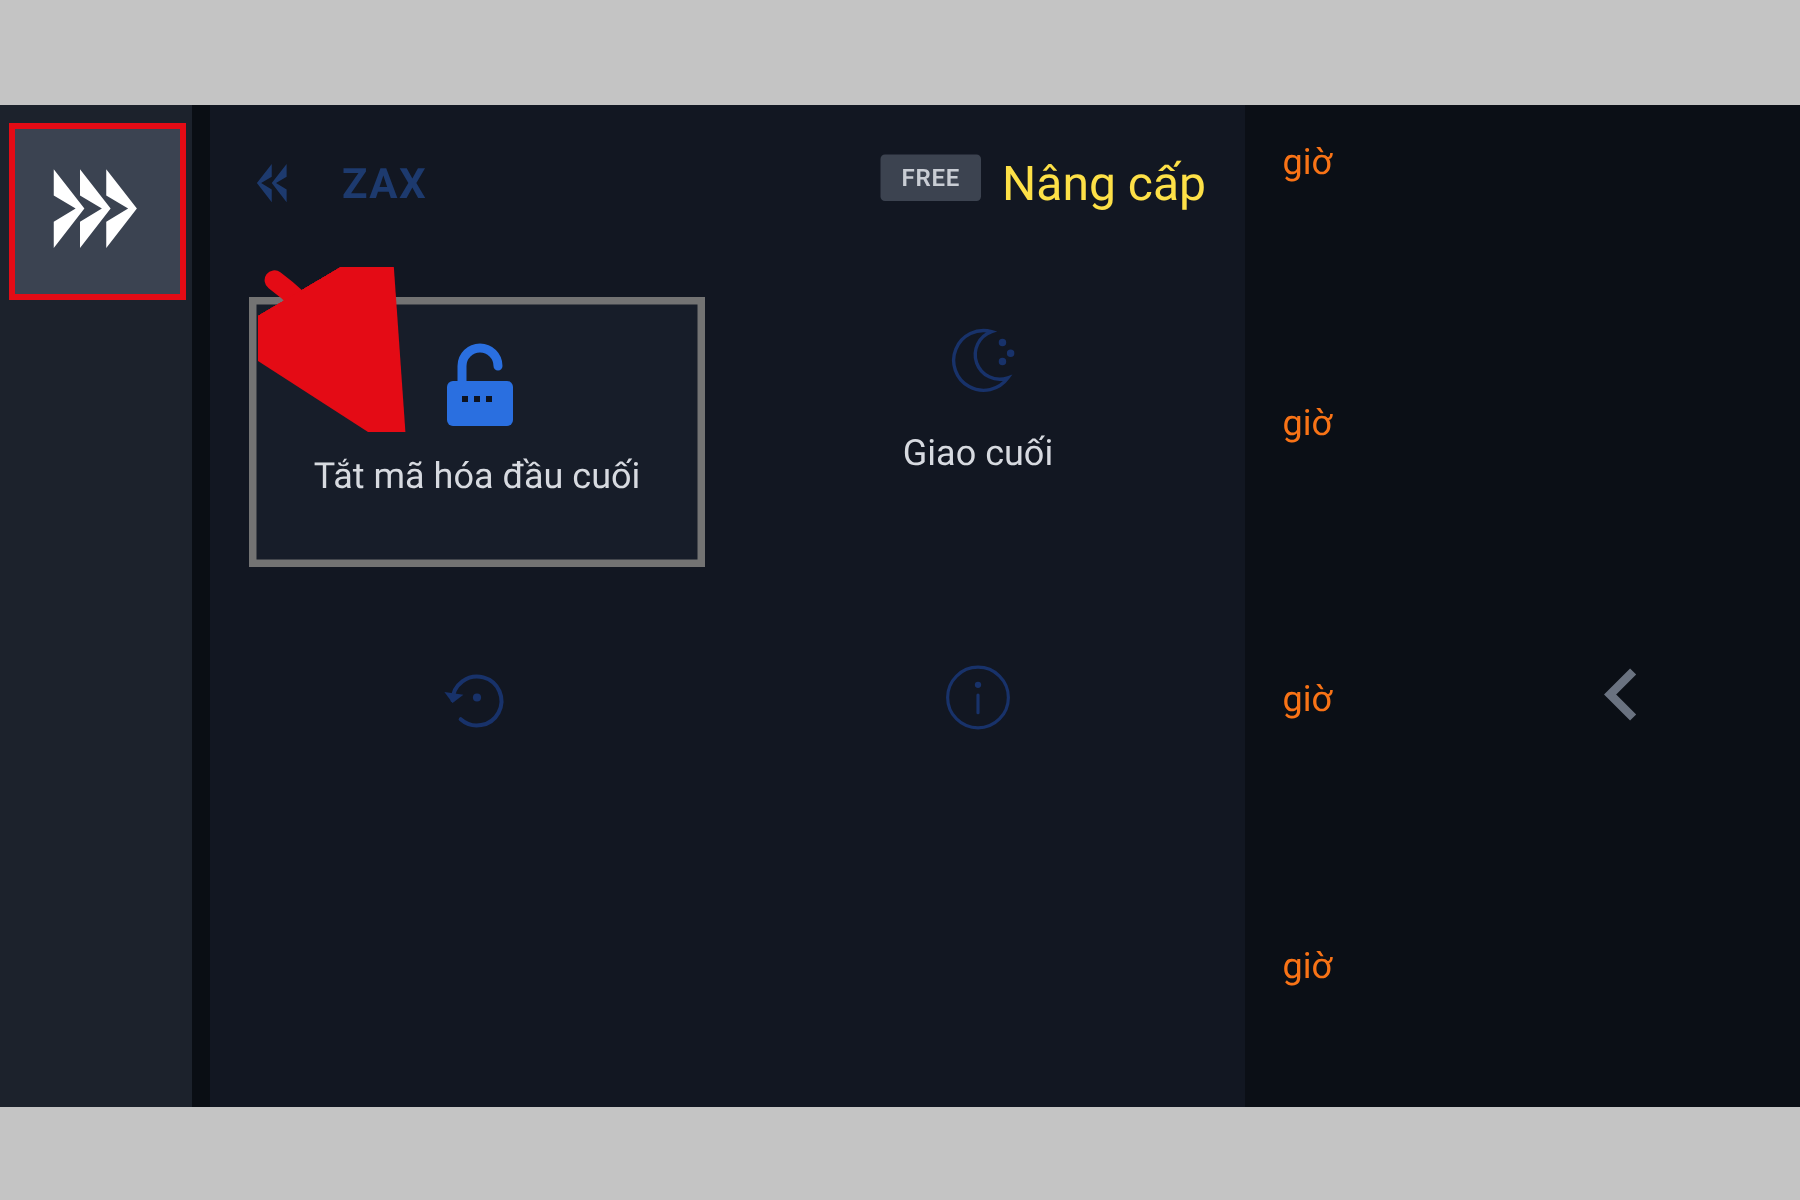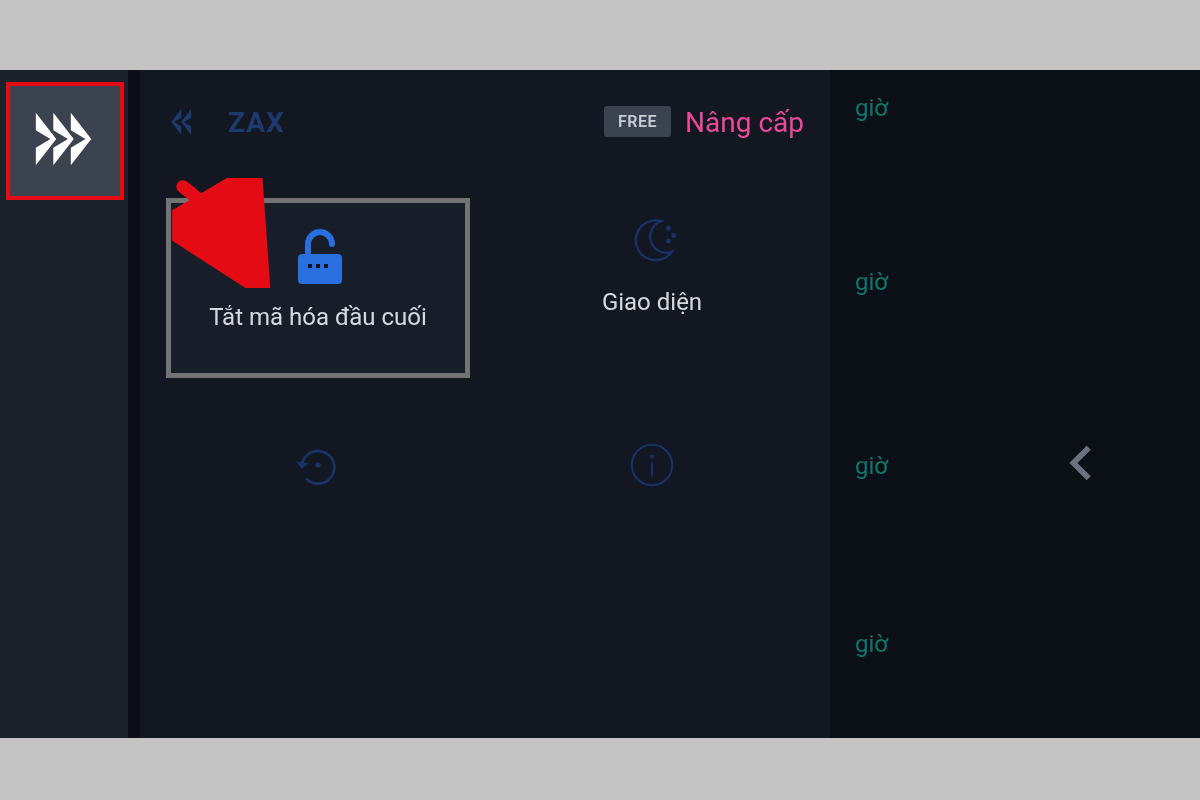--- a/index.html
+++ b/index.html
@@ -10,33 +10,33 @@
   .app-btn svg{width:70px;height:70px;fill:#fff}
   
   .panel{position:absolute;left:140px;top:0;width:690px;height:100%;background:#121722;padding:22px 26px 0 26px;box-sizing:border-box}
   .panel-head{display:flex;align-items:center;justify-content:space-between;height:60px}
   .brand{display:flex;align-items:center;gap:26px}
   .brand-ico{width:36px;height:36px;display:flex;align-items:center;justify-content:center}
   .brand-ico svg{width:34px;height:34px;fill:#1d3a6e}
   .brand-name{font-size:28px;font-weight:700;color:#1d3a6e;letter-spacing:1px}
   .head-right{display:flex;align-items:flex-start;gap:14px}
   .badge{background:#3c4350;color:#c9cdd4;font-size:16px;font-weight:600;padding:6px 14px;border-radius:3px;letter-spacing:0.5px}
-  .upgrade{color:#ec4899;font-size:28px}
+  .upgrade{color:#fde047;font-size:32px}
   
   .grid{margin-top:46px;display:grid;grid-template-columns:1fr 1fr;column-gap:30px;row-gap:44px}
   .tile{display:flex;flex-direction:column;align-items:center;justify-content:flex-start;height:180px;box-sizing:border-box;padding-top:4px}
   .tile .ico{height:78px;display:flex;align-items:center;justify-content:center}
   .tile .lbl{color:#d7dae0;font-size:24px;text-align:center;line-height:1.35;margin-top:6px;max-width:240px}
   .tile.hl{border:5px solid #737373;background:#171d29;box-sizing:border-box;padding-top:14px}
   
   .blue{color:#2a6fe0}
   .dark{color:#18326a}
   
   .bg-right{position:absolute;left:830px;top:0;width:370px;height:100%;background:#0b0f16}
-  .gio{position:absolute;left:855px;color:#0f766e;font-size:24px}
+  .gio{position:absolute;left:855px;color:#f97316;font-size:24px}
   .g1{top:24px}.g2{top:198px}.g3{top:382px}.g4{top:560px}
   .chev{position:absolute;left:1060px;top:370px;color:#6a7280}
   .chev svg{width:46px;height:46px;stroke:#6a7280;stroke-width:3;fill:none}
   
   .arrow{position:absolute;left:172px;top:108px;pointer-events:none}
   .arrow svg{width:110px;height:110px}
   
   .lock-svg{width:64px;height:64px}
   .moon-svg{width:58px;height:58px;stroke:#18326a;fill:none;stroke-width:2.5}
   .shield-svg{width:60px;height:60px;stroke:#18326a;fill:none;stroke-width:2.5}
@@ -102,21 +102,21 @@
 
       <div class="tile">
         <span class="ico dark">
           <svg class="moon-svg" viewBox="0 0 64 64">
             <path d="M42 10 A22 22 0 1 0 54 44 A17 17 0 0 1 42 10 Z"></path>
             <circle cx="50" cy="18" r="1.5" fill="#18326a"></circle>
             <circle cx="56" cy="26" r="1.5" fill="#18326a"></circle>
             <circle cx="50" cy="32" r="1.5" fill="#18326a"></circle>
           </svg>
         </span>
-        <span class="lbl">Giao diện</span>
+        <span class="lbl">Giao cuối</span>
       </div>
 
 
       <div class="tile">
         <span class="ico dark">
           <svg class="restore-svg" viewBox="0 0 64 64">
             <path d="M14 34 A18 18 0 1 1 20 48" stroke-linecap="round"></path>
             <polyline points="8 28 14 36 22 30" fill="#18326a" stroke="none"></polyline>
             <circle cx="32" cy="32" r="3" fill="#18326a" stroke="none"></circle>
           </svg>

